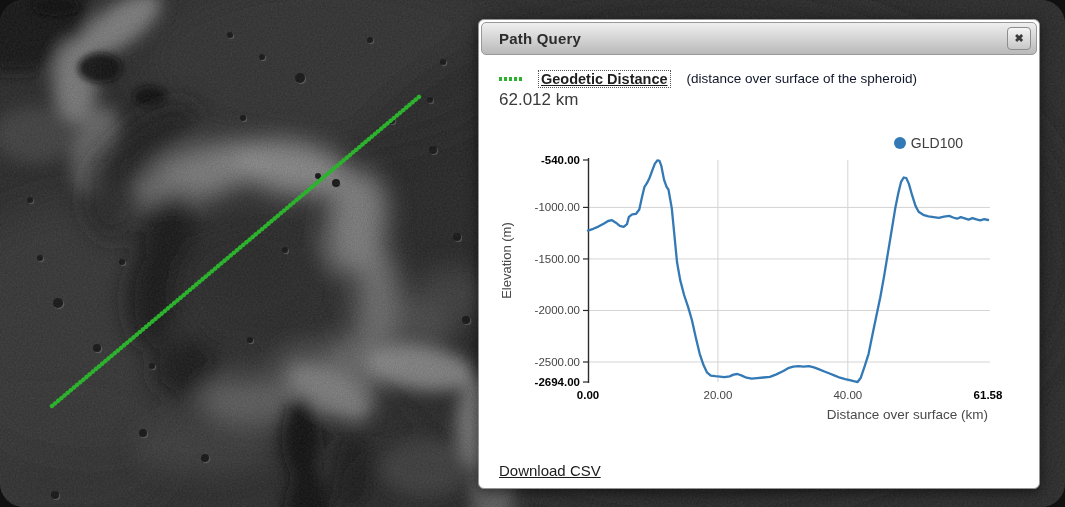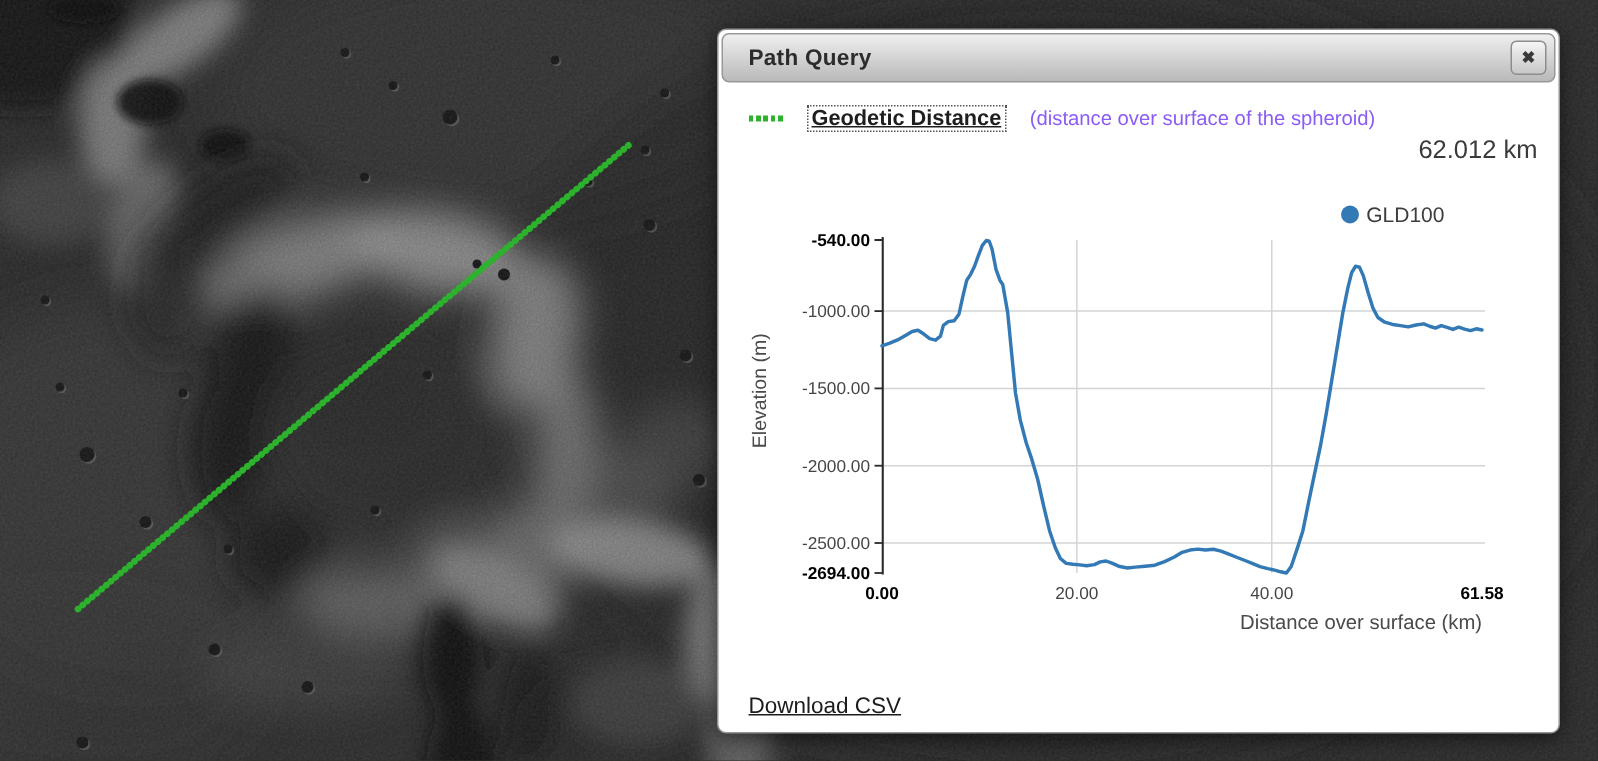--- a/index.html
+++ b/index.html
@@ -1,35 +1,35 @@
 <!DOCTYPE html>
 <html><head>
 <meta charset="utf-8">
 <style>
   html,body{margin:0;padding:0;background:#111;}
   .stage{position:relative;width:1065px;height:507px;overflow:hidden;
-         font-family:"Liberation Sans",sans-serif;background:#2d2d2d;}
+         font-family:"Liberation Sans",sans-serif;background:#2d2d2d;border-radius:24px;}
   .moon-svg{position:absolute;left:0;top:0;z-index:1;}
   
   .dialog{position:absolute;left:478px;top:19px;width:562px;height:470px;z-index:10;
           background:#fff;border:1px solid #949494;border-radius:6px;padding:2px;
           box-sizing:border-box;box-shadow:0 3px 14px rgba(0,0,0,.55);}
   .dlg-header{position:relative;height:31px;border:1px solid #989898;border-radius:5px;
           background:linear-gradient(#efefef,#b9b9b9);display:flex;align-items:center;}
   .dlg-title{font-size:15px;font-weight:bold;color:#2c2c2c;padding-left:17px;letter-spacing:.2px;}
   .dlg-close{position:absolute;right:5px;top:4px;width:22px;height:21px;border:1px solid #8d8d8d;
           border-radius:4px;background:linear-gradient(#f5f5f5,#c7c7c7);display:flex;
           align-items:center;justify-content:center;font-size:11px;font-weight:bold;color:#3a3a3a;cursor:pointer;}
   .dlg-body{padding:14px 12px 6px 12px;}
   .geo-row{margin-left:6px;display:flex;align-items:center;gap:17px;height:19px;}
   .geo-dots{width:23px;height:4px;flex:0 0 auto;}
   .geo-label{font-weight:bold;font-size:14.5px;color:#1e1e1e;text-decoration:underline;
           outline:1px dotted #555;padding:0 2px;cursor:pointer;}
-  .geo-note{font-size:13.5px;color:#8b5cf6;white-space:nowrap;}
-  .geo-value{margin:2px 0 0 6px;font-size:17px;color:#3a3a3a;height:20px;text-align:right;}
+  .geo-note{font-size:13.5px;color:#0f172a;white-space:nowrap;}
+  .geo-value{margin:2px 0 0 6px;font-size:17px;color:#3a3a3a;height:20px;}
   
   .chart{position:relative;margin-top:16px;width:520px;height:300px;}
   .chart svg{position:absolute;left:0;top:0;}
   .chart text{font-family:"Liberation Sans",sans-serif;}
   .legend{position:absolute;top:9px;right:50px;display:flex;align-items:center;gap:5px;
           font-size:14px;color:#3d3d3d;}
   .legend-dot{width:12px;height:12px;border-radius:50%;background:#3379b5;}
   .ylabel{position:absolute;left:-57px;top:127px;width:140px;text-align:center;
           font-size:13px;color:#4a4a4a;transform:rotate(-90deg);}
   .xlabel{position:absolute;left:95px;top:281px;width:400px;text-align:right;

